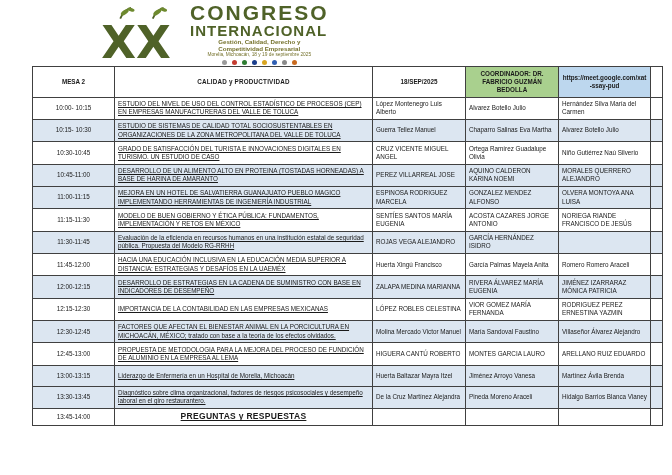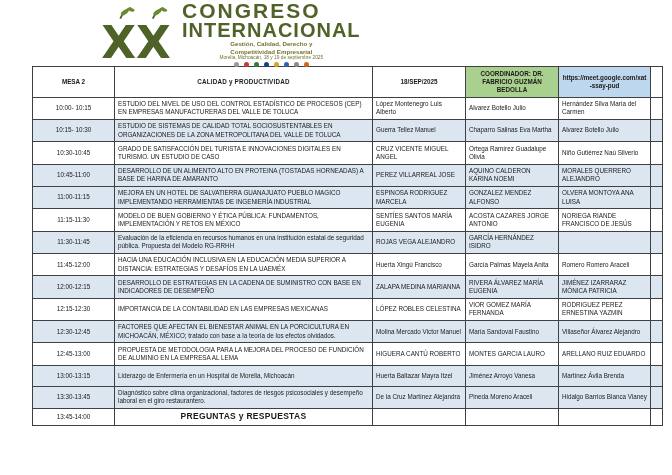--- a/index.html
+++ b/index.html
@@ -15,23 +15,23 @@
   html,body{background:#ffffff;}
   body{
     width:672px;height:475px;overflow:hidden;
     font-family:"Liberation Sans", sans-serif;color:var(--text);
   }
   .page{position:relative;width:672px;height:475px;background:#fff;}
 
   
   .brand{display:flex;align-items:center;margin:5px 0 0 100px;height:58px;}
   .logo{width:82px;height:56px;flex:0 0 auto;}
-  .brand-text{display:flex;flex-direction:column;align-items:center;}
+  .brand-text{margin-left:8px;display:flex;flex-direction:column;align-items:center;}
   .t1{font-weight:bold;font-size:21px;line-height:0.95;letter-spacing:2px;color:var(--brand-green);align-self:flex-start;}
-  .t2{font-weight:bold;font-size:20px;line-height:1.0;letter-spacing:1px;color:var(--brand-green);align-self:flex-start;}
+  .t2{font-weight:bold;font-size:15px;line-height:1.0;letter-spacing:1px;color:var(--brand-green);align-self:flex-start;}
   .s1{font-weight:bold;font-size:6.2px;line-height:1.15;color:var(--subtitle-olive);}
   .s2{font-size:4.8px;line-height:1.2;color:var(--subtitle-olive);}
   .partner-logos{margin-top:2px;display:flex;gap:5px;align-items:center;}
   .plogo{display:inline-block;width:5px;height:5px;border-radius:50%;}
 
   
   table.sched{
     margin:3px 0 0 32px;width:630px;border-collapse:collapse;table-layout:fixed;
   }
   table.sched td{
@@ -46,21 +46,21 @@
 
   tr.head td{height:22px;text-align:center;font-weight:bold;}
   td.h-mesa{font-size:8px;}
   td.h-track{font-size:8.5px;letter-spacing:0.2px;}
   td.h-date{font-size:8px;}
   td.h-coord{background:var(--coord-green);font-size:5.2px;line-height:1.25;}
   td.h-meet{background:var(--meet-blue);font-size:7px;word-break:break-all;line-height:1.2;}
 
   tbody td{height:21px;}
   td.cell-time{text-align:center;font-size:5.2px;}
-  td.cell-title{font-size:6.3px;}
+  td.cell-title{font-size:6.3px;text-decoration:underline;}
   td.cell-author{font-size:6.2px;}
   tr.shaded td{background:var(--row-shade);}
   tr.qa-row td{height:17px;}
   tr.qa-row td.cell-title{text-align:center;font-weight:bold;font-size:8.5px;letter-spacing:0.3px;}
 </style>
 </head>
 <body>
 
 <div class="page">
 

